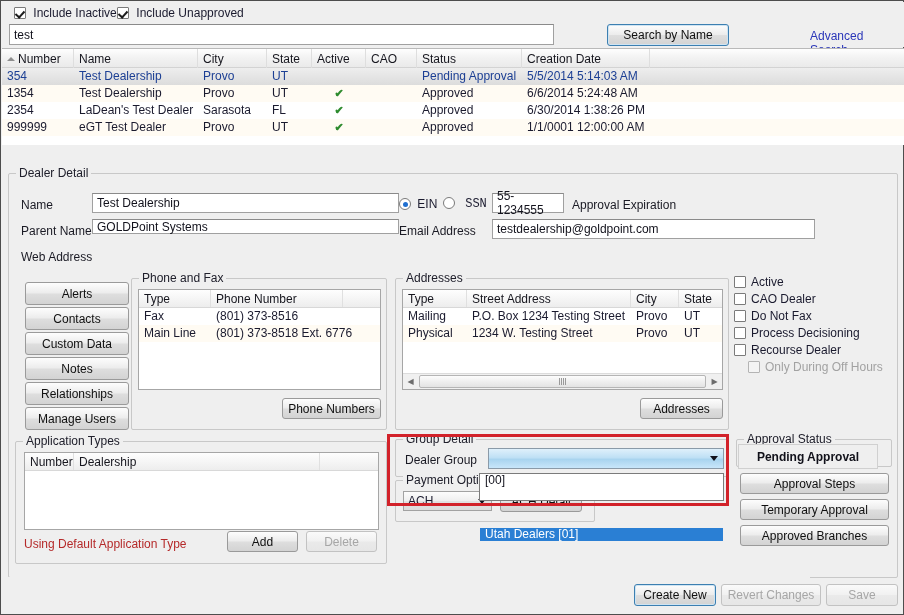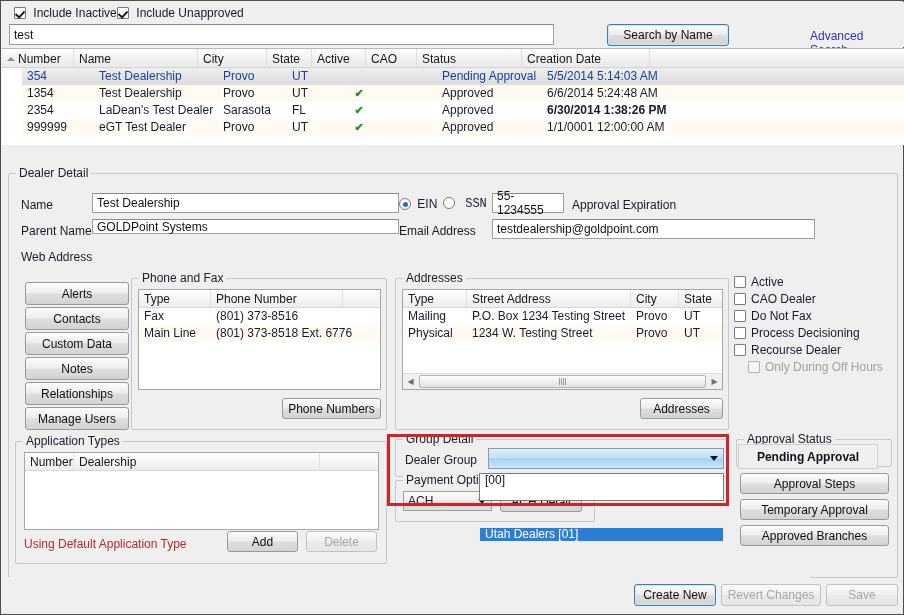--- a/index.html
+++ b/index.html
@@ -72,21 +72,21 @@
   #gridhdr { display:flex; height:19px;
              background:linear-gradient(#fefefe,#f2f2f2 50%,#eaeaea);
              border-bottom:1px solid #d3d3d3; }
   #gridhdr .gh {
     font-size:12px; color:#16161e; display:flex; align-items:center;
     padding-left:5px; border-right:1px solid #dedede; height:19px;
   }
   .sortarrow { width:0;height:0;border-left:4px solid transparent;
     border-right:4px solid transparent;border-bottom:4px solid #8e8e8e;
     margin-right:3px; }
-  .grow { display:flex; height:17px; align-items:flex-start;margin-left:20px; }
+  .grow { display:flex; height:17px; align-items:flex-start; }
   .grow.alt { background:#fffbf3; }
   .grow.sel { background:linear-gradient(#eeeeee,#dcdcdc); }
   .grow .gc { font-size:12px; padding-left:5px; overflow:hidden;
               white-space:nowrap; height:17px; line-height:17px; }
   .grow .gc.blue { color:#1c3f94; }
   .grow .gc.ctr { text-align:center; padding-left:0; color:#2e8b2e;
                   font-weight:bold; font-size:11px; }
 
   
   #detail { position:absolute; left:7px; top:172px; width:890px; height:405px; }
@@ -210,21 +210,21 @@
           <div class="gc" style="width: 128px;">6/6/2014 5:24:48 AM</div>
         </div>
         <div class="grow">
           <div class="gc" style="width: 72px;">2354</div>
           <div class="gc" style="width: 124px;">LaDean's Test Dealer</div>
           <div class="gc" style="width: 69px;">Sarasota</div>
           <div class="gc" style="width: 45px;">FL</div>
           <div class="gc ctr" style="width: 54px;">✔</div>
           <div class="gc ctr" style="width: 51px;"></div>
           <div class="gc" style="width: 105px;">Approved</div>
-          <div class="gc" style="width: 128px; font-weight: bold;">6/30/2014 1:38:26 PM</div>
+          <div class="gc" style="width: 128px;">6/30/2014 1:38:26 PM</div>
         </div>
         <div class="grow alt">
           <div class="gc" style="width: 72px;">999999</div>
           <div class="gc" style="width: 124px;">eGT Test Dealer</div>
           <div class="gc" style="width: 69px;">Provo</div>
           <div class="gc" style="width: 45px;">UT</div>
           <div class="gc ctr" style="width: 54px;">✔</div>
           <div class="gc ctr" style="width: 51px;"></div>
           <div class="gc" style="width: 105px;">Approved</div>
           <div class="gc" style="width: 128px;">1/1/0001 12:00:00 AM</div>

